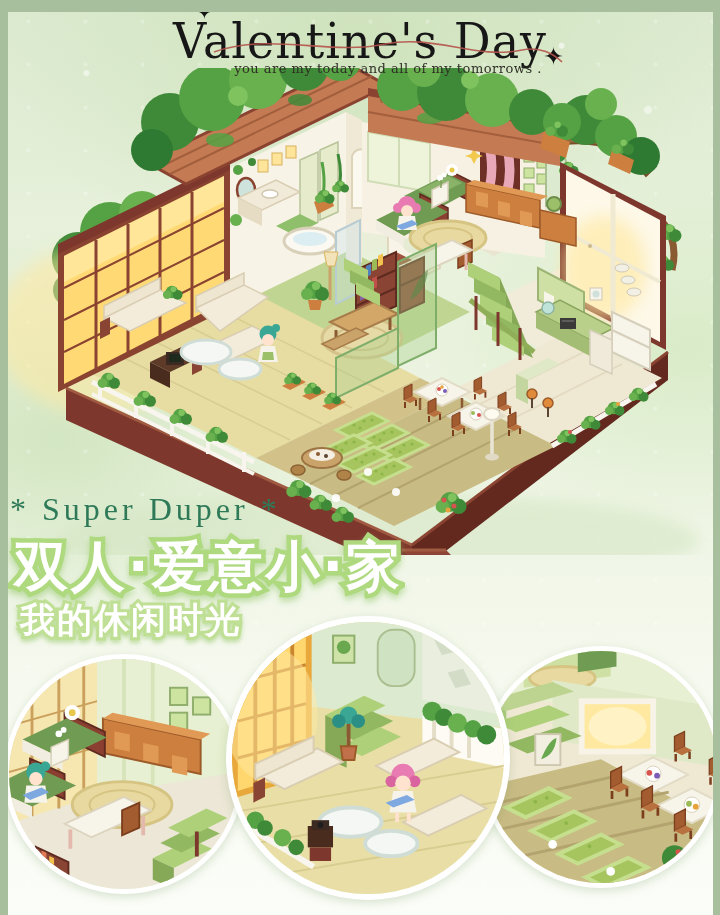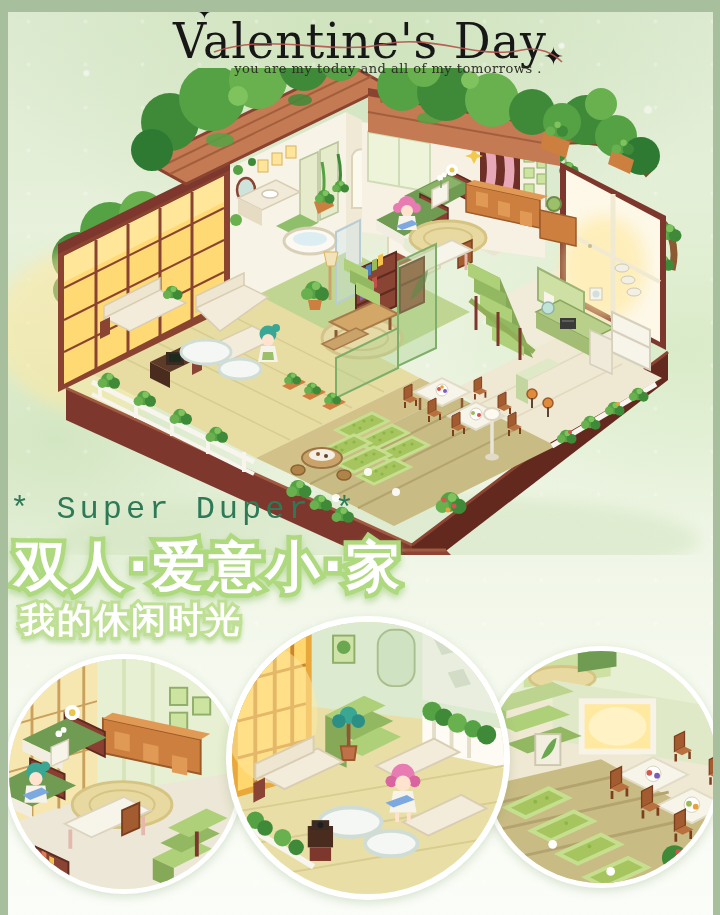--- a/index.html
+++ b/index.html
@@ -30,21 +30,21 @@
   .subtitle{position:absolute;top:61px;left:0;width:720px;text-align:center;
     font-family:"DejaVu Serif",serif;font-size:13px;color:#2f2f26;letter-spacing:.5px;z-index:3;padding-left:28px;}
   .sparkle{position:absolute;color:#141414;z-index:4;line-height:1;}
   .sparkle.s1{left:196px;top:2px;font-size:20px;}
   .sparkle.s2{left:543px;top:44px;font-size:25px;}
   .ribbon{position:absolute;left:210px;top:26px;z-index:4;pointer-events:none;}
   
   .house{position:absolute;left:0;top:68px;width:720px;height:487px;z-index:2;}
   
   .super{position:absolute;left:10px;top:491px;z-index:5;
-    font-family:Liberation Mono, monospace;font-size:32px;color:#2e7a58;letter-spacing:4px;}
+    font-family:Liberation Serif, serif;font-size:32px;color:#2e7a58;letter-spacing:4px;}
   .zh{position:absolute;z-index:5;font-family:"DejaVu Sans",sans-serif;font-weight:900;white-space:nowrap;}
   .zh .back,.zh .front{position:absolute;left:0;top:0;}
   .zh1{left:14px;top:531px;font-size:54px;letter-spacing:3px;
     filter:drop-shadow(0 4px 3px rgba(150,200,110,.55));}
   .zh1 .back{-webkit-text-stroke:9px #aed97f;color:#aed97f;}
   .zh1 .front{color:#ffffff;}
   .zh2{left:20px;top:597px;font-size:35px;letter-spacing:2px;
     filter:drop-shadow(0 3px 2px rgba(160,205,120,.6));}
   .zh2 .back{-webkit-text-stroke:6px #bfe094;color:#bfe094;}
   .zh2 .front{color:#ffffff;}

